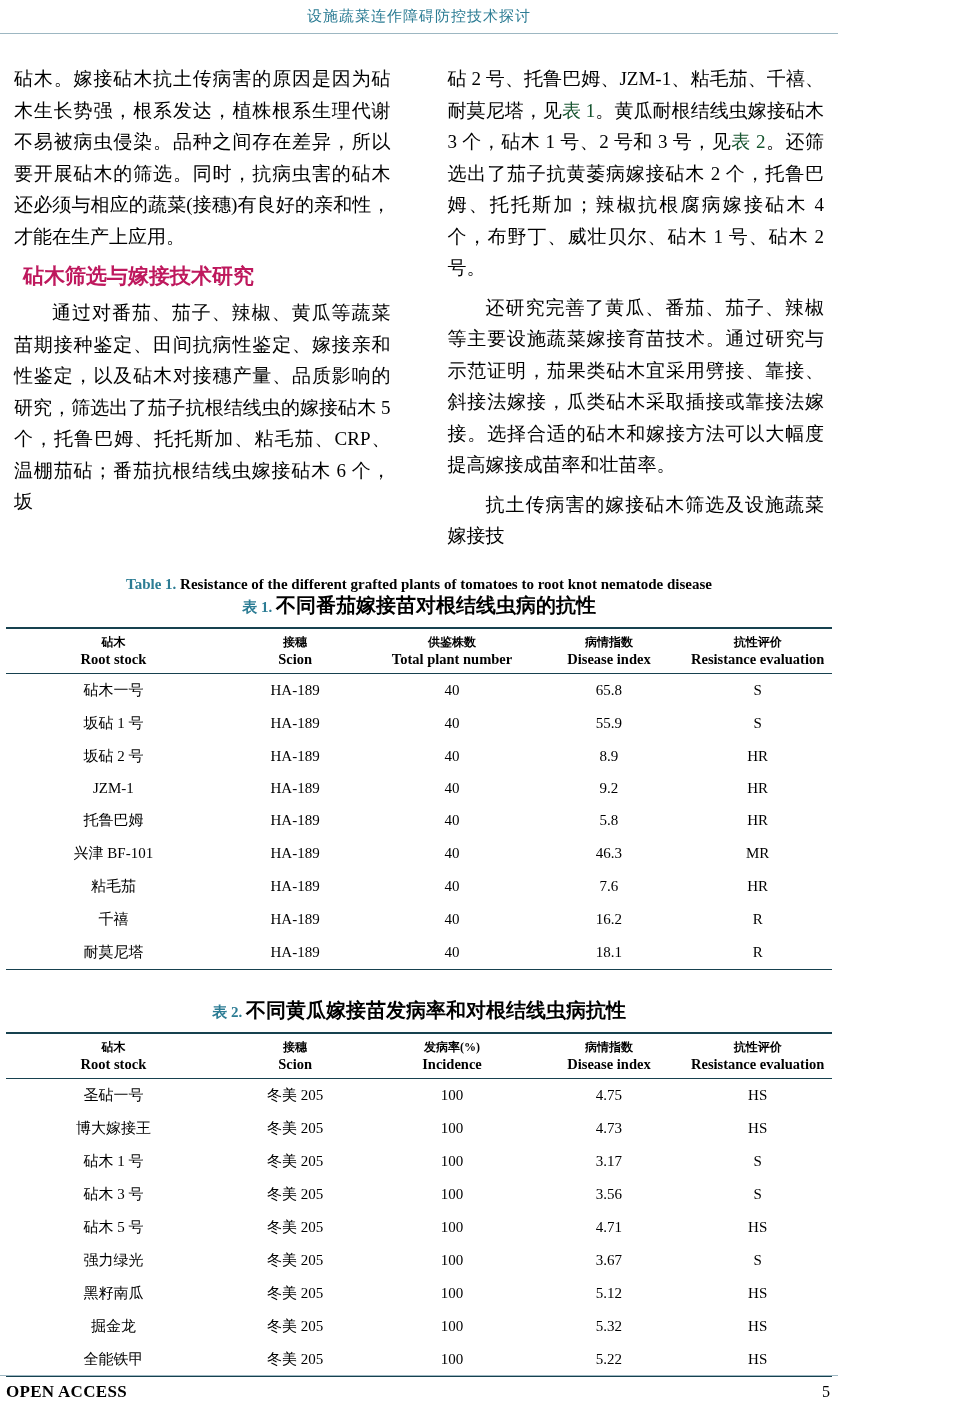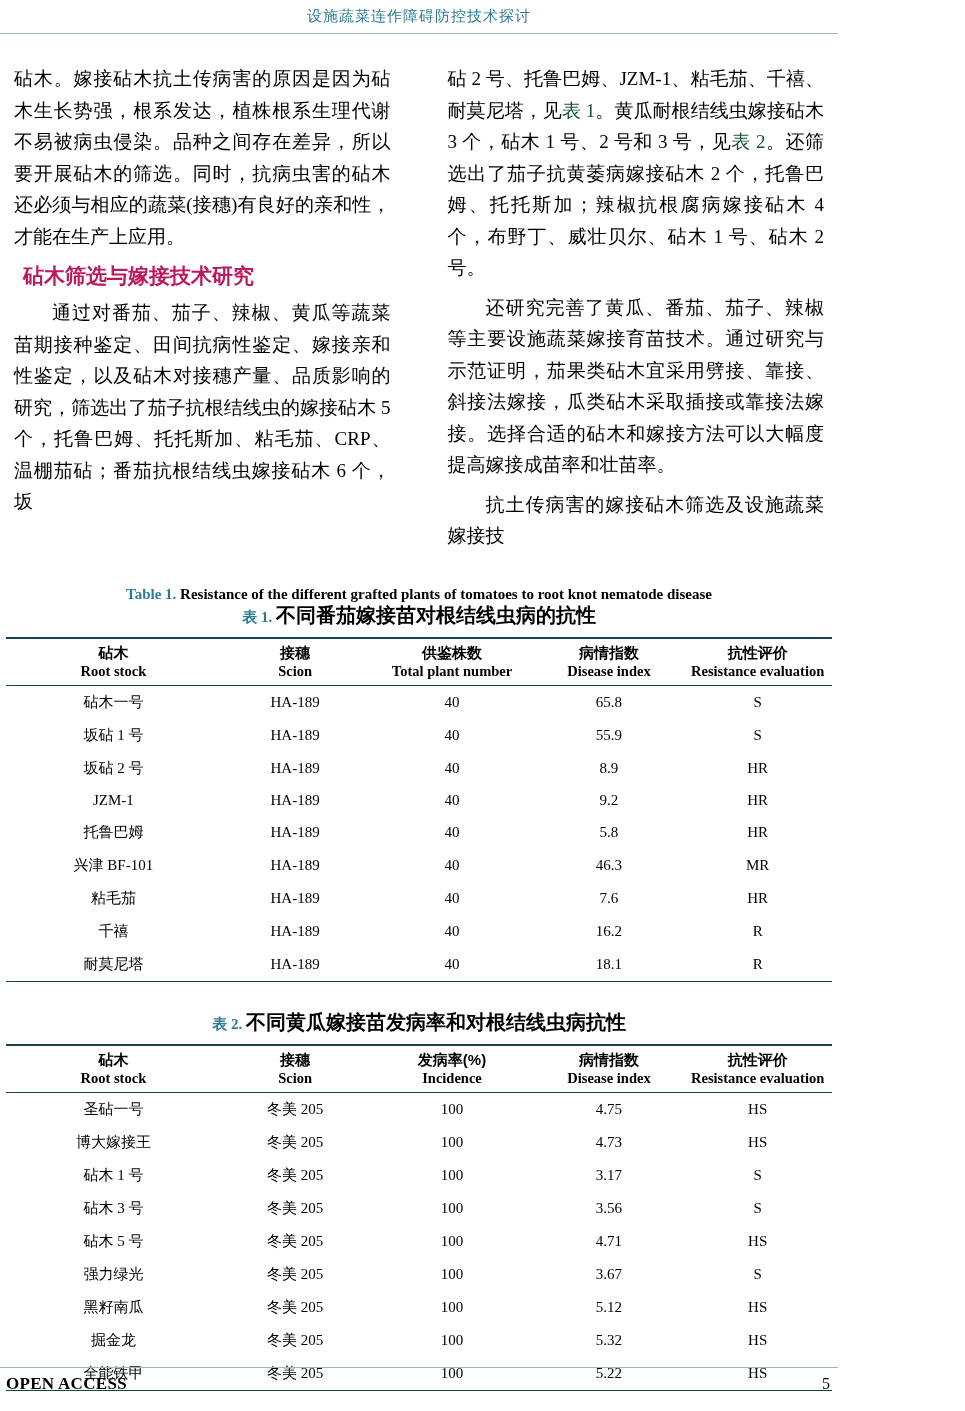--- a/index.html
+++ b/index.html
@@ -23,45 +23,45 @@
   .para { margin:8px; }
   .para.indent { text-indent:2em; }
   .section-heading {
     color:#be185d; font-size:21px; font-weight:bold;
     font-family:"Liberation Sans","DejaVu Sans",sans-serif;
     margin:11px 0 8px 17px; line-height:26px; text-align:left;
   }
   .ref-link { color:#14532d; text-decoration:none; cursor:pointer; }
 
   
-  .table-block { margin-top:24px; padding:0 0; }
+  .table-block { margin-top:14px; padding:0 0; }
   .table-block + .table-block { margin-top:30px; }
   .caption { text-align:center; font-weight:bold; line-height:21px; margin-bottom:9px; }
   .cap-line { font-size:15px; }
   .cap-label { color:#2c7c94; }
   .cap-zh .cap-text { font-family:"Liberation Sans","DejaVu Sans",sans-serif; font-size:20px; }
 
   table.data-table {
     width:100%; border-collapse:collapse; table-layout:fixed;
     border-top:2px solid #17414f; border-bottom:1.5px solid #17414f;
   }
   table.data-table thead tr { border-bottom:1px solid #17414f; }
   table.data-table th { font-weight:bold; text-align:center; padding:5px 2px; vertical-align:middle; }
-  .th-zh { font-size:15px; font-family:Liberation Sans, sans-serif; }
+  .th-zh { font-size:12px; font-family:Liberation Serif, serif; }
   .th-en { font-size:14.5px; }
   table.data-table td { text-align:center; font-size:15px; padding:7px 2px; }
   table.data-table th:nth-child(1), table.data-table td:nth-child(1) { width:26%; }
   table.data-table th:nth-child(2), table.data-table td:nth-child(2) { width:18%; }
   table.data-table th:nth-child(3), table.data-table td:nth-child(3) { width:20%; }
   table.data-table th:nth-child(4), table.data-table td:nth-child(4) { width:18%; }
   table.data-table th:nth-child(5), table.data-table td:nth-child(5) { width:18%; }
 
   
   .page-footer {
-    position:absolute; left:0; right:0; bottom:8px;
+    position:absolute; left:0; right:0; bottom:0;
     border-top:1px solid #9db7c2;
     padding:6px 8px 9px 6px;
     display:flex; justify-content:space-between; align-items:baseline;
   }
   .open-access { font-weight:bold; font-size:17px; letter-spacing:0.3px; }
   .page-number { font-size:16px; }
 </style>
 </head>
 <body>
 

